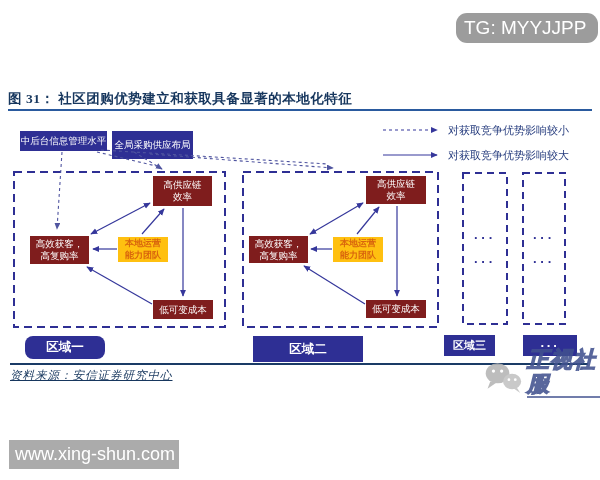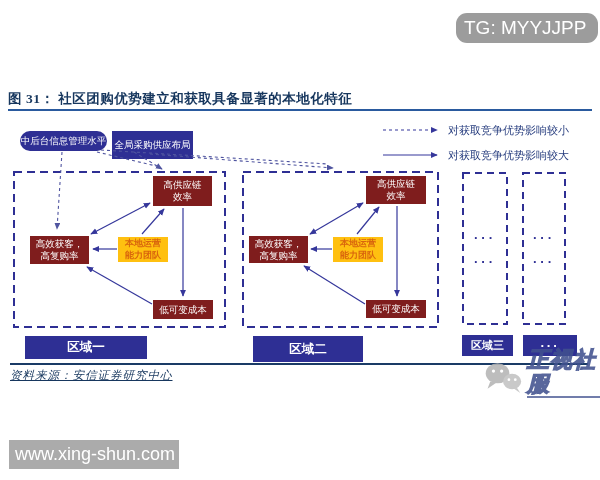--- a/index.html
+++ b/index.html
@@ -18,42 +18,42 @@
   .title-rule{left:8px;top:109px;width:584px;height:2px;background:#2a5a9e;}
 
   
   .legend-label{color:#263c7e;font-size:11px;font-family:Liberation Sans, sans-serif;}
   .legend-dashed{left:448px;top:123px;}
   .legend-solid{left:448px;top:148px;}
 
   
   .factor{background:#2e2f94;color:#ffffff;font-size:9.5px;display:flex;align-items:center;
           justify-content:center;text-align:center;}
-  .factor-1{left:20px;top:131px;width:87px;height:20px;border-radius:10px;}
+  .factor-1{left:20px;top:131px;width:87px;height:20px;}
   .factor-2{left:112px;top:131px;width:81px;height:28px;}
 
   
   .node{background:#7f1d1d;color:#ffffff;display:flex;align-items:center;justify-content:center;
         text-align:center;white-space:pre-line;font-size:9.5px;line-height:1.25;z-index:2;}
   .node.orange{background:#ffc010;color:#d9650d;font-weight:bold;font-size:9px;}
   .n1-supply{left:153px;top:176px;width:59px;height:30px;}
   .n1-customer{left:30px;top:236px;width:59px;height:28px;}
   .n1-local{left:118px;top:237px;width:50px;height:25px;}
   .n1-cost{left:153px;top:300px;width:60px;height:19px;}
   .n2-supply{left:366px;top:176px;width:60px;height:28px;}
   .n2-customer{left:249px;top:236px;width:59px;height:27px;}
   .n2-local{left:333px;top:237px;width:50px;height:25px;}
   .n2-cost{left:366px;top:300px;width:60px;height:18px;}
 
   
   .region-label{background:#2e2f94;color:#ffffff;font-weight:bold;font-size:12.5px;
                 display:flex;align-items:center;justify-content:center;z-index:2;}
-  .rl-1{left:25px;top:336px;width:122px;height:23px;}
+  .rl-1{left:25px;top:336px;width:80px;height:23px;border-radius:8px;}
   .rl-2{left:253px;top:336px;width:110px;height:26px;}
-  .rl-3{left:462px;top:335px;width:51px;height:21px;font-size:11px;}
+  .rl-3{left:444px;top:335px;width:51px;height:21px;font-size:11px;}
   .rl-more{left:523px;top:335px;width:54px;height:21px;font-size:13px;letter-spacing:2px;}
 
   
   .dots{color:#2e2f94;font-weight:bold;font-size:13px;letter-spacing:3px;text-align:center;z-index:2;}
   .dots-a{left:463px;width:44px;}
   .dots-b{left:523px;width:42px;}
   .dots-r1{top:230px;} .dots-r2{top:254px;}
 
   
   .src-rule{left:10px;top:363px;width:578px;height:2px;background:#1a3b66;}

